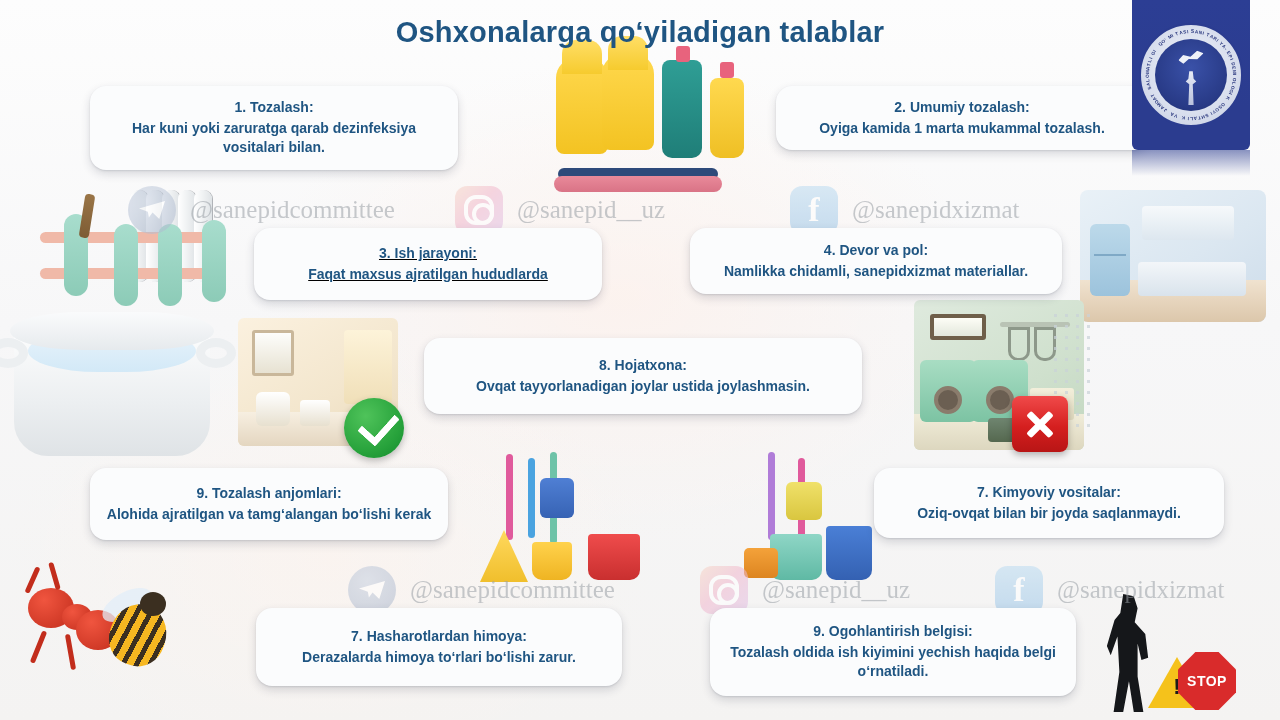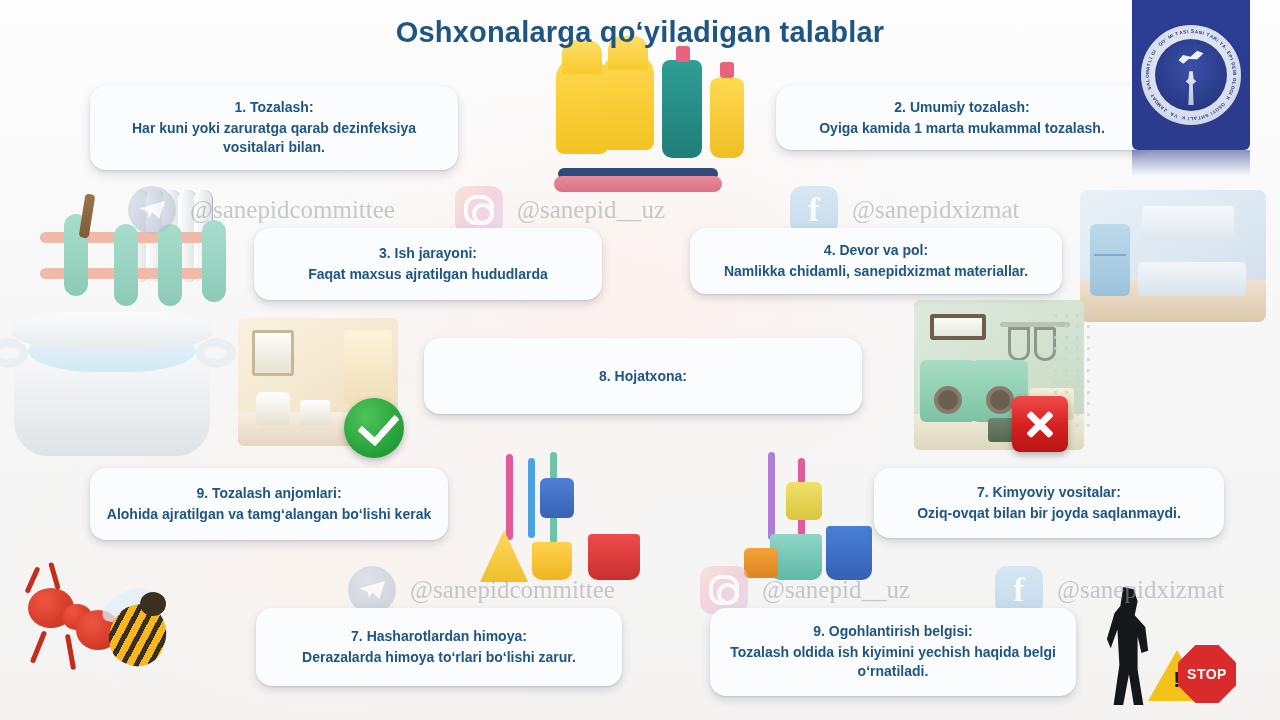--- a/index.html
+++ b/index.html
@@ -206,21 +206,21 @@
     clip-path: polygon(50% 0%, 100% 100%, 0% 100%);
   }
 
   
   .ill-insects { left: 14px; top: 548px; width: 180px; height: 150px; }
   .ant-body{position:absolute;border-radius:50%;background:radial-gradient(circle at 35% 30%,#f0553f,#c22d1c);}
   .bee-body{position:absolute;border-radius:50% 50% 45% 45%;background:repeating-linear-gradient(100deg,#f6b721 0 7px,#3b2f20 7px 12px);}
   .bee-wing{position:absolute;background:rgba(225,238,248,.75);border-radius:50%;transform:rotate(-28deg);}
 
   
-  .ill-warn { right: 44px; bottom: 15px; width: 140px; height: 130px; }
+  .ill-warn { right: 44px; bottom: 8px; width: 140px; height: 130px; }
   .person{
     position:absolute; left:8px; bottom:0; width:48px; height:118px;
     background:#15171a;
     clip-path: polygon(40% 0%,62% 2%,70% 12%,64% 24%,86% 34%,92% 54%,78% 56%,70% 42%,70% 70%,82% 100%,62% 100%,52% 74%,40% 100%,20% 100%,32% 66%,28% 36%,14% 52%,6% 44%,22% 22%,34% 16%);
   }
   .warn-tri{
     position:absolute; left:52px; bottom:4px; width:58px; height:52px;
     background:#f5c21b;
     clip-path: polygon(50% 2%, 100% 100%, 0% 100%);
   }
@@ -313,21 +313,21 @@
   .card .head {
     font-size: 14px; font-weight: 700; color: #1f5582; line-height: 1.35;
   }
   .card .body {
     font-size: 14px; font-weight: 700; color: #1f5582; line-height: 1.38;
     margin-top: 2px;
   }
 
   #card1 { left: 90px;  top: 86px;  width: 368px; height: 84px; }
   #card2 { left: 776px; top: 86px;  width: 372px; height: 64px; }
-  #card3 { left: 254px; top: 228px; width: 348px; height: 72px; }
+  #card3 { left: 254px; top: 228px; width: 348px; height: 72px; text-decoration: underline; }
   #card4 { left: 690px; top: 228px; width: 372px; height: 66px; }
   #card8 { left: 424px; top: 338px; width: 438px; height: 76px; }
   #card5 { left: 90px;  top: 468px; width: 358px; height: 72px; }
   #card6 { left: 874px; top: 468px; width: 350px; height: 70px; }
   #card7 { left: 256px; top: 608px; width: 366px; height: 78px; }
   #card9 { left: 710px; top: 608px; width: 366px; height: 88px; }
 </style>
 </head>
 <body>
 
@@ -561,20 +561,21 @@
     <div class="body">Faqat maxsus ajratilgan hududlarda</div>
   </div>
 
   <div class="card" id="card4">
     <div class="head">4. Devor va pol:</div>
     <div class="body">Namlikka chidamli, sanepidxizmat materiallar.</div>
   </div>
 
   <div class="card" id="card8">
     <div class="head">8. Hojatxona:</div>
+    <div class="body">Ovqat tayyorlanadigan joylar ustida joylashmasin.</div>
   </div>
 
   <div class="card" id="card5">
     <div class="head">9. Tozalash anjomlari:</div>
     <div class="body">Alohida ajratilgan va tamg‘alangan bo‘lishi kerak</div>
   </div>
 
   <div class="card" id="card6">
     <div class="head">7. Kimyoviy vositalar:</div>
     <div class="body">Oziq-ovqat bilan bir joyda saqlanmaydi.</div>

